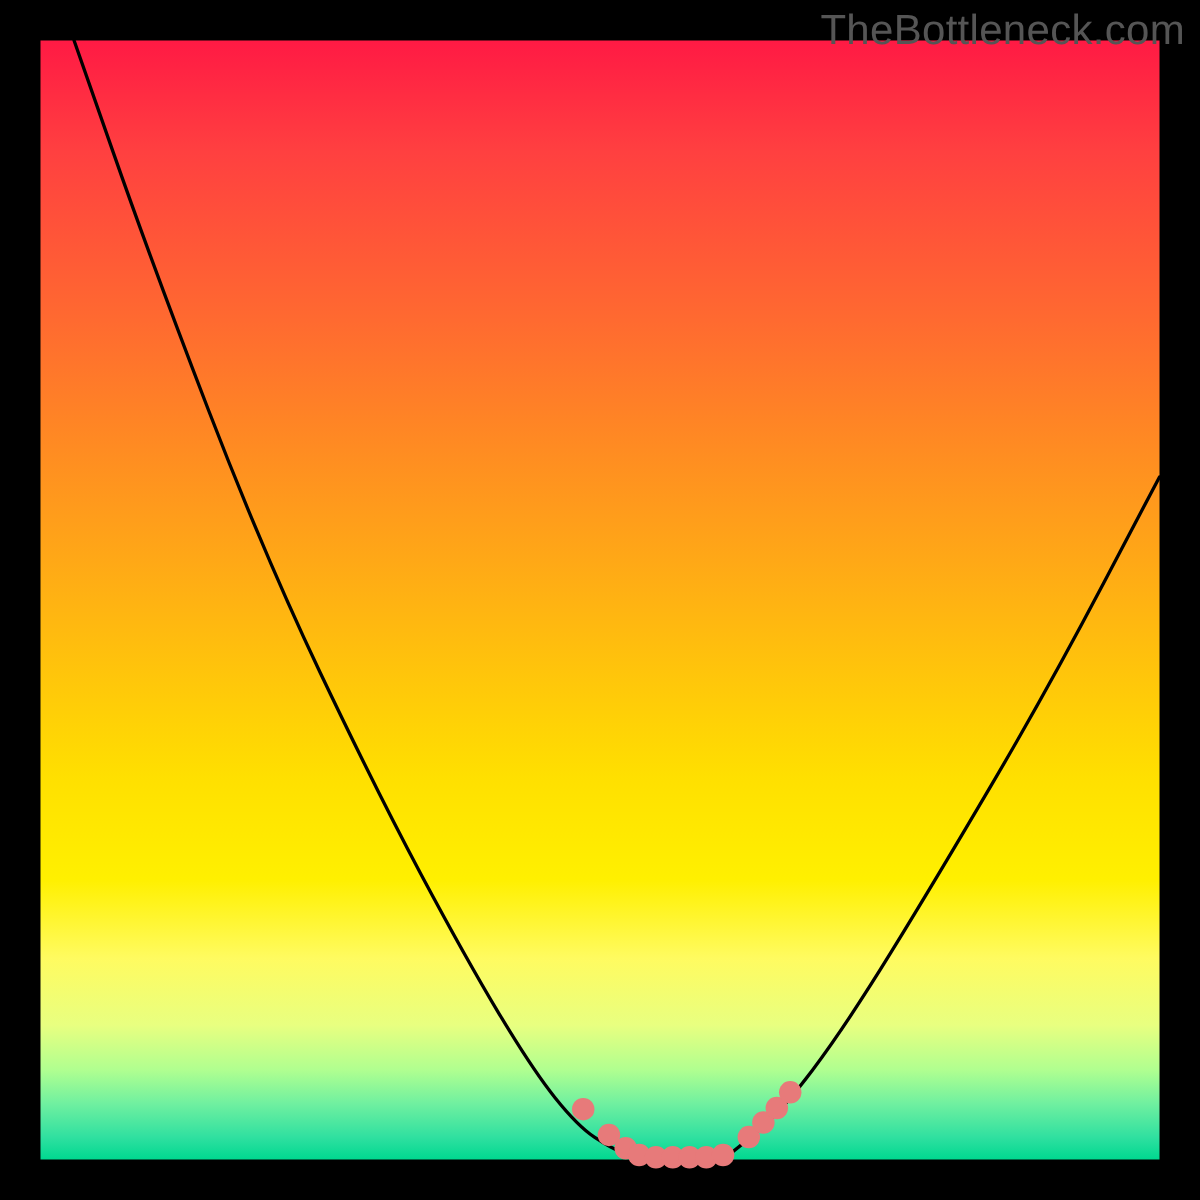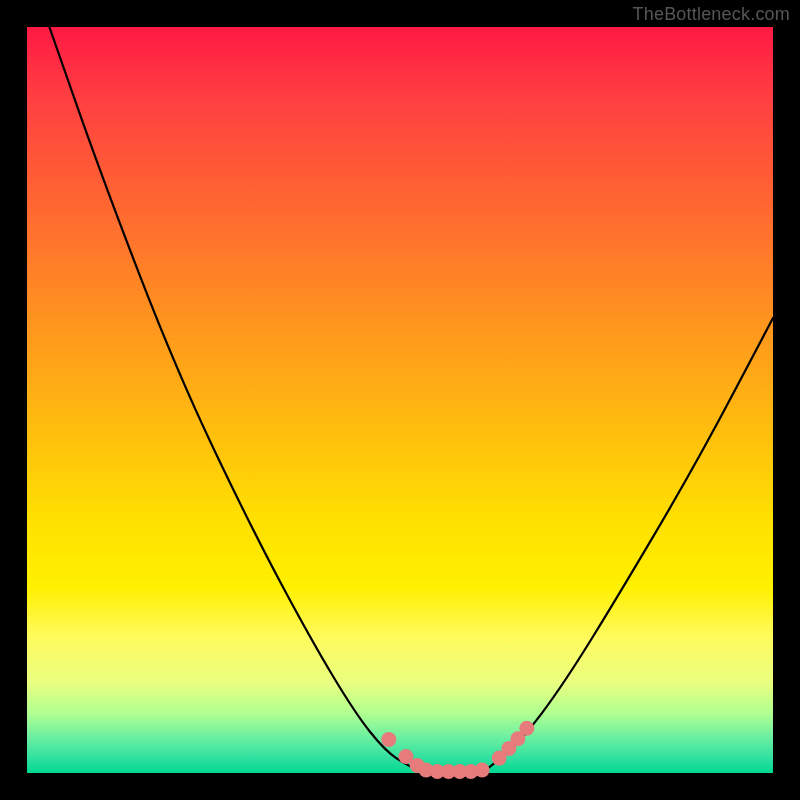--- a/index.html
+++ b/index.html
@@ -38,21 +38,21 @@
       #70f0a0 95%,
       #30e0a0 98%,
       #00d890 100%
     );
   }
   .watermark {
     position: absolute;
     top: 4px;
     right: 10px;
     color: #555;
-    font-size: 18px;
+    font-size: 28px;
     font-weight: 500;
     letter-spacing: 0.2px;
     user-select: none;
   }
   svg.curves {
     position: absolute;
     left: 27px;
     top: 27px;
     width: 746px;
     height: 746px;

